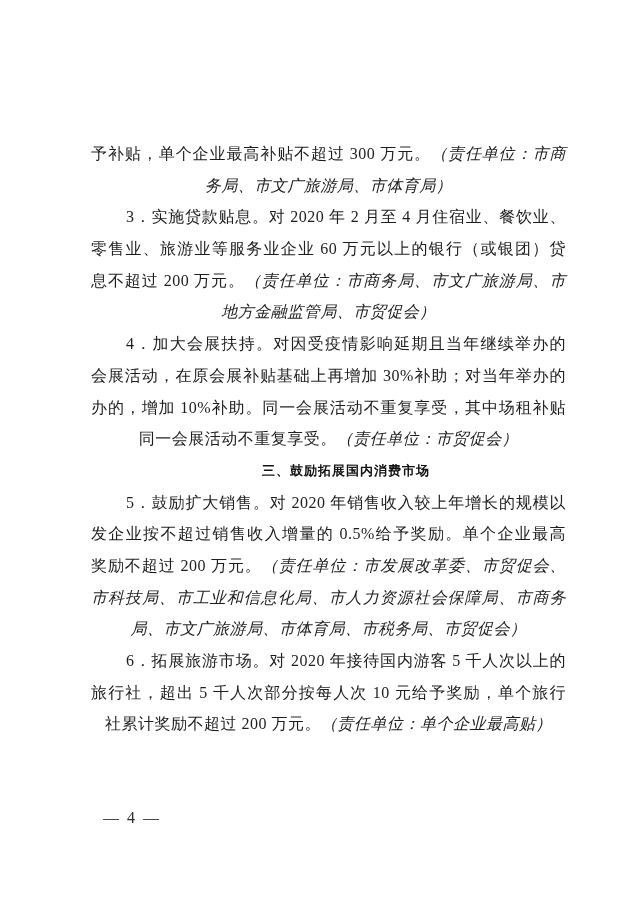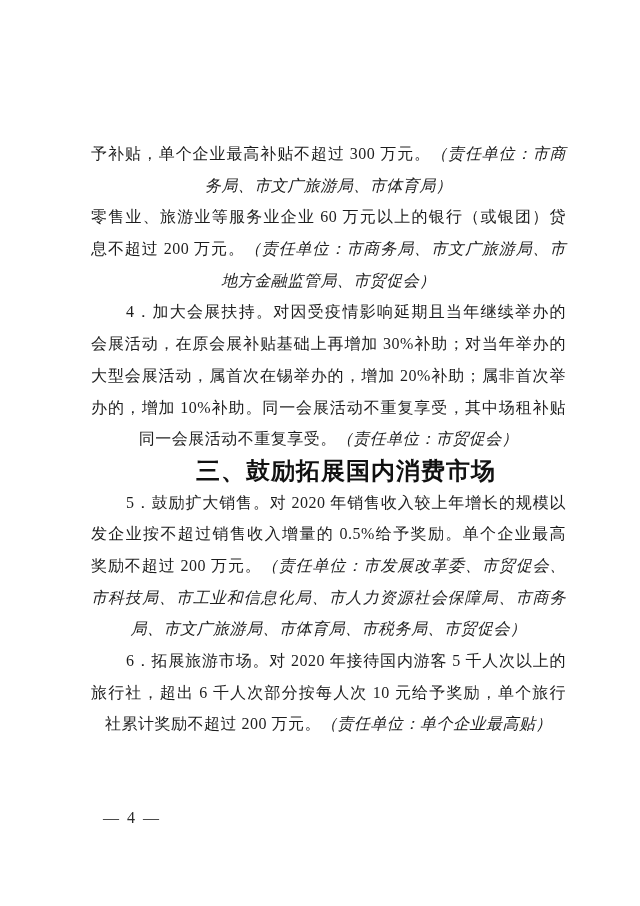--- a/index.html
+++ b/index.html
@@ -36,21 +36,21 @@
     text-align: justify;
     text-align-last: justify;
     text-justify: inter-character;
   }
   .line.ind {
     text-indent: 35px;
   }
   .line.heading {
     font-family: "Liberation Sans", sans-serif;
     font-weight: 700;
-    font-size: 24px;
+    font-size: 13px;
     letter-spacing: 1px;
     color: #111111;
   }
   .seg-song { font-style: normal; }
   .seg-kai  { font-style: italic; }
   .footer-row {
     position: absolute;
     left: 103px;
     top: 806px;
     height: 24px;
@@ -60,34 +60,34 @@
     color: #2a2a2a;
   }
 </style>
 </head>
 <body>
 
 <div class="page">
   <div class="doc-body" id="doc-body">
       <div class="line just"><span class="seg-song">予补贴，单个企业最高补贴不超过 300 万元。</span><span class="seg-kai">（责任单位：市商</span></div>
       <div class="line"><span class="seg-kai">务局、市文广旅游局、市体育局）</span></div>
+      <div class="line just ind"><span class="seg-song">3．实施贷款贴息。对 2020 年 2 月至 4 月住宿业、餐饮业、</span></div>
       <div class="line just"><span class="seg-song">零售业、旅游业等服务业企业 60 万元以上的银行（或银团）贷</span></div>
       <div class="line just"><span class="seg-song">息不超过 200 万元。</span><span class="seg-kai">（责任单位：市商务局、市文广旅游局、市</span></div>
       <div class="line"><span class="seg-kai">地方金融监管局、市贸促会）</span></div>
       <div class="line just ind"><span class="seg-song">4．加大会展扶持。对因受疫情影响延期且当年继续举办的</span></div>
       <div class="line just"><span class="seg-song">会展活动，在原会展补贴基础上再增加 30%补助；对当年举办的</span></div>
-      <div class="line just"><span class="seg-song">大型会展活动，属首次在锡举办的，增加 20%补助；属非首次举</span></div>
       <div class="line just"><span class="seg-song">办的，增加 10%补助。同一会展活动不重复享受，其中场租补贴</span></div>
       <div class="line"><span class="seg-song">同一会展活动不重复享受。</span><span class="seg-kai">（责任单位：市贸促会）</span></div>
       <div class="line ind heading"><span class="seg-song">三、鼓励拓展国内消费市场</span></div>
       <div class="line just ind"><span class="seg-song">5．鼓励扩大销售。对 2020 年销售收入较上年增长的规模以</span></div>
       <div class="line just"><span class="seg-song">发企业按不超过销售收入增量的 0.5%给予奖励。单个企业最高</span></div>
       <div class="line just"><span class="seg-song">奖励不超过 200 万元。</span><span class="seg-kai">（责任单位：市发展改革委、市贸促会、</span></div>
       <div class="line just"><span class="seg-kai">市科技局、市工业和信息化局、市人力资源社会保障局、市商务</span></div>
       <div class="line"><span class="seg-kai">局、市文广旅游局、市体育局、市税务局、市贸促会）</span></div>
       <div class="line just ind"><span class="seg-song">6．拓展旅游市场。对 2020 年接待国内游客 5 千人次以上的</span></div>
-      <div class="line just"><span class="seg-song">旅行社，超出 6 千人次部分按每人次 10 元给予奖励，单个旅行</span></div>
+      <div class="line just"><span class="seg-song">旅行社，超出 5 千人次部分按每人次 10 元给予奖励，单个旅行</span></div>
       <div class="line"><span class="seg-song">社累计奖励不超过 200 万元。</span><span class="seg-kai">（责任单位：单个企业最高贴）</span></div>
     </div>
   <div class="footer-row">
     <span>— 4 —</span>
   </div>
 </div>
 
 </body></html>

